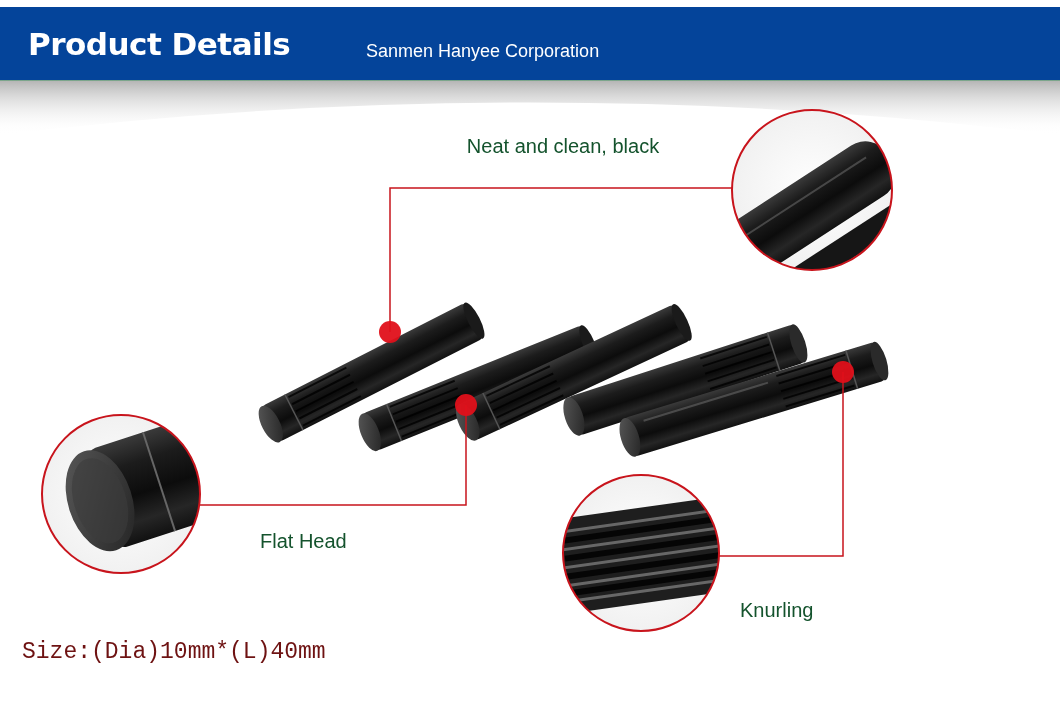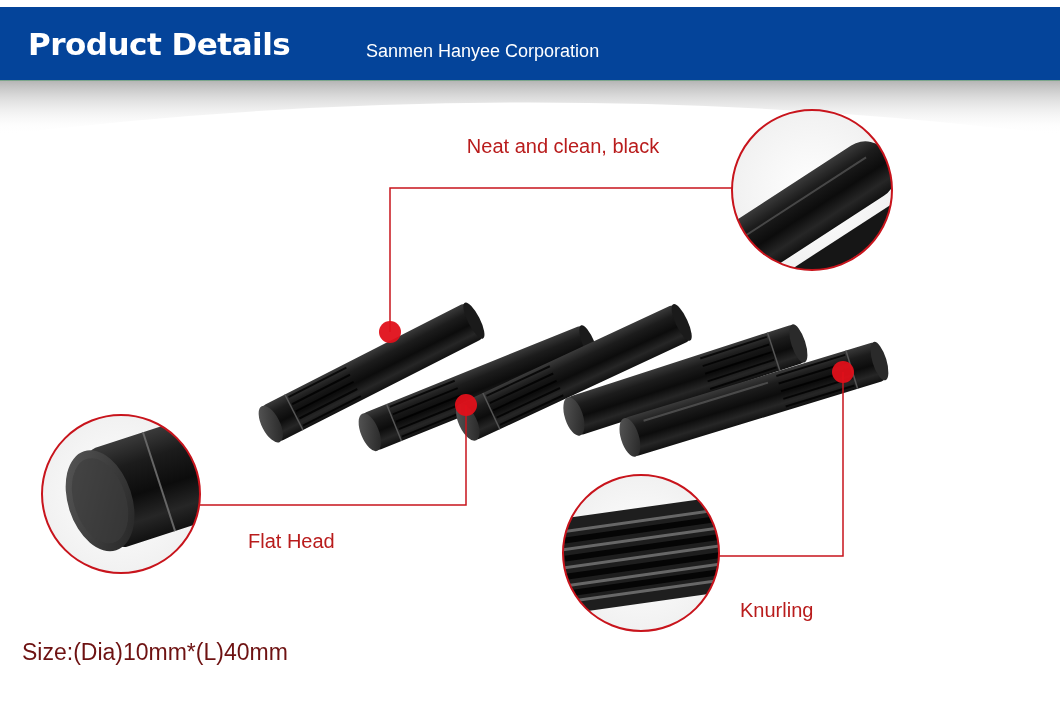--- a/index.html
+++ b/index.html
@@ -22,28 +22,28 @@
     .banner-subtitle {
       position: absolute; left: 318px; top: 34px;
       font-size: 18px; color: #ffffff; margin-left: 48px;
     }
     .shadow {
       position: absolute; left: 0; top: 80px; width: 1060px; height: 70px;
       pointer-events: none;
     }
     .scene { position: absolute; left: 0; top: 0; width: 1060px; height: 707px; }
     .label {
-      position: absolute; color: #b91c1c; font-size: 20px; line-height: 24px;
+      position: absolute; color: #14532d; font-size: 20px; line-height: 24px;
     }
     .label-neat { left: 440px; top: 134px; width: 246px; text-align: center; }
-    .label-flat { left: 248px; top: 529px; }
+    .label-flat { left: 260px; top: 529px; }
     .label-knurl { left: 740px; top: 598px; }
     .size-text {
       position: absolute; left: 22px; top: 639px;
-      font-size: 23px; color: #6e1212;
+      font-size: 23px; color: #6e1212; font-family: Liberation Mono, monospace;
     }
   </style>
 </head>
 <body>
 
 <div class="banner">
   <span class="banner-title">Product Details</span>
   <span class="banner-subtitle">Sanmen Hanyee Corporation</span>
 </div>
 

